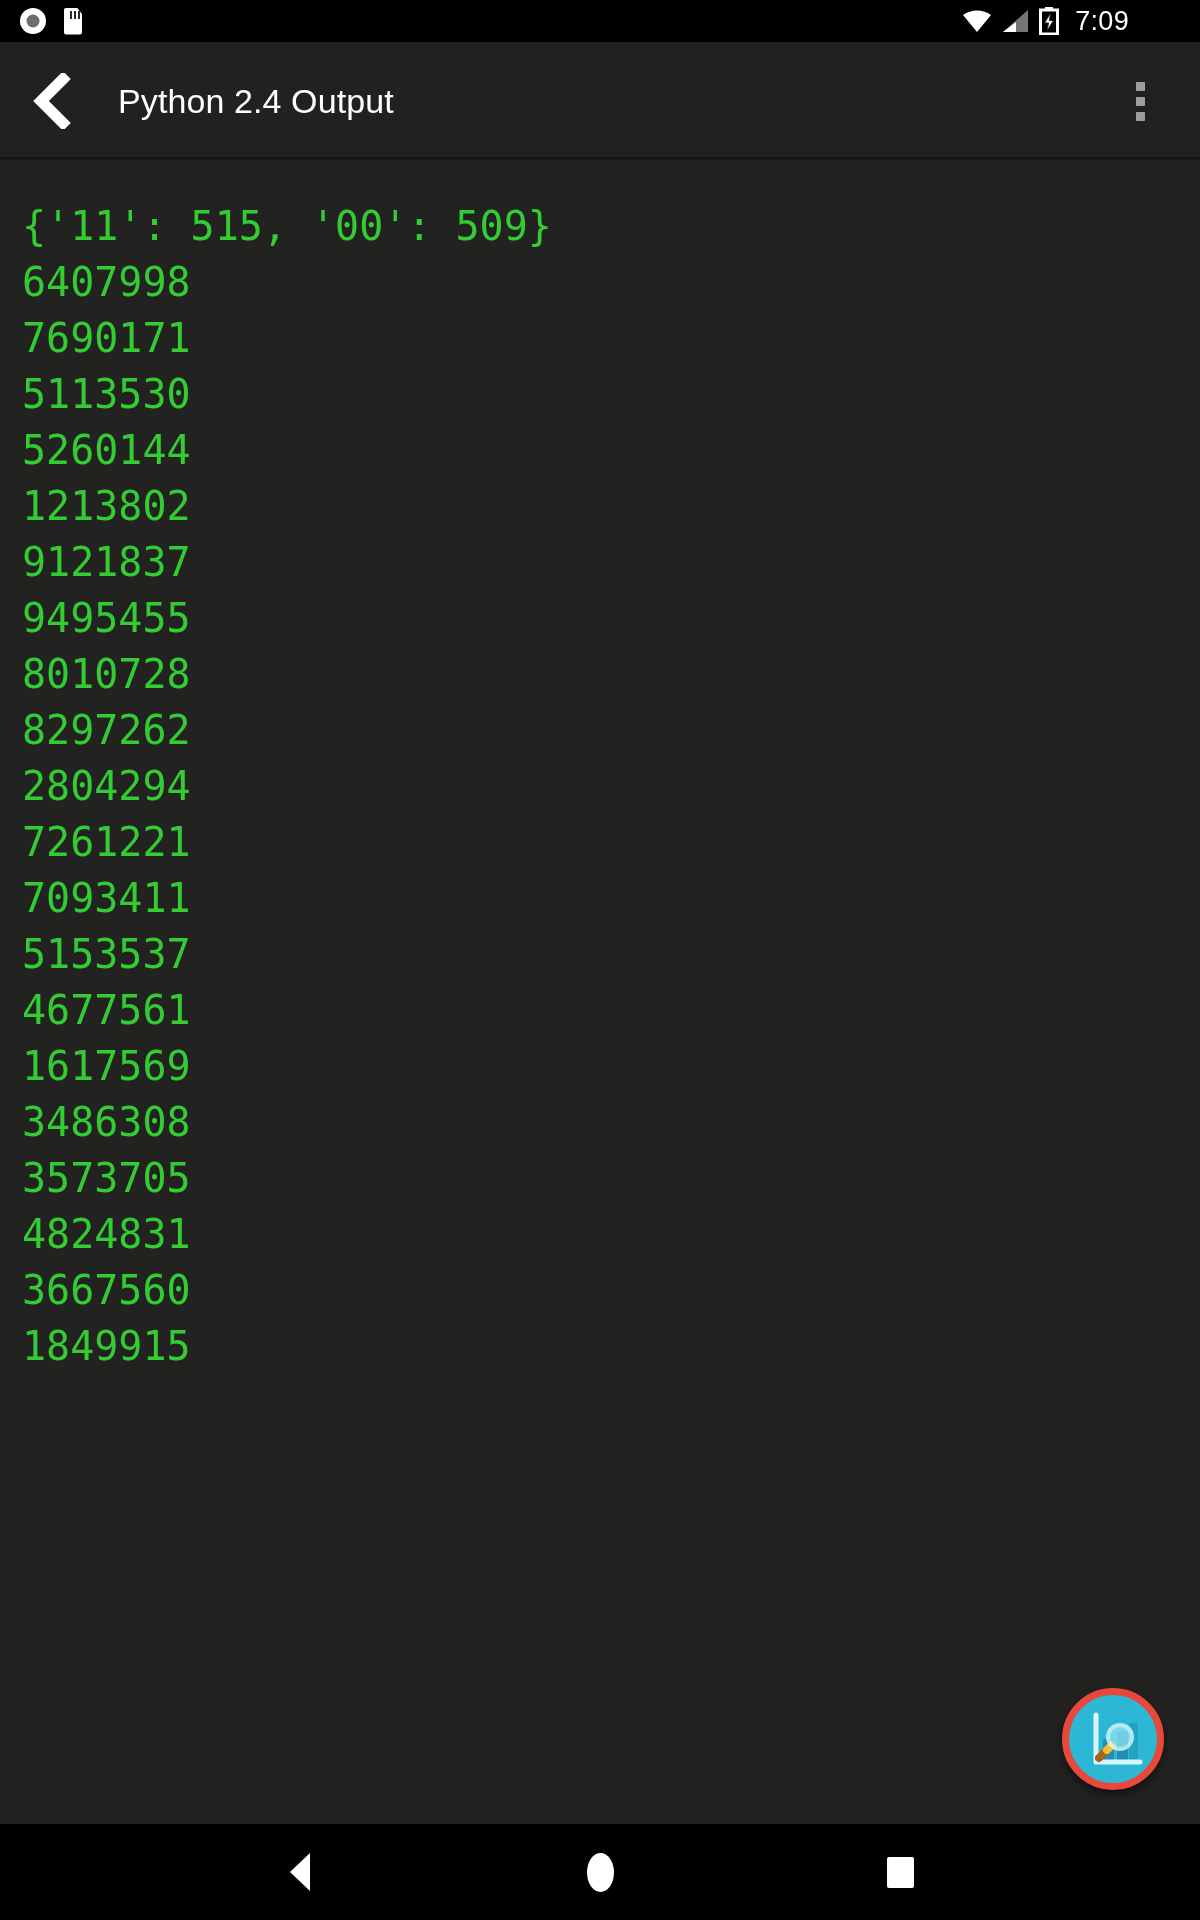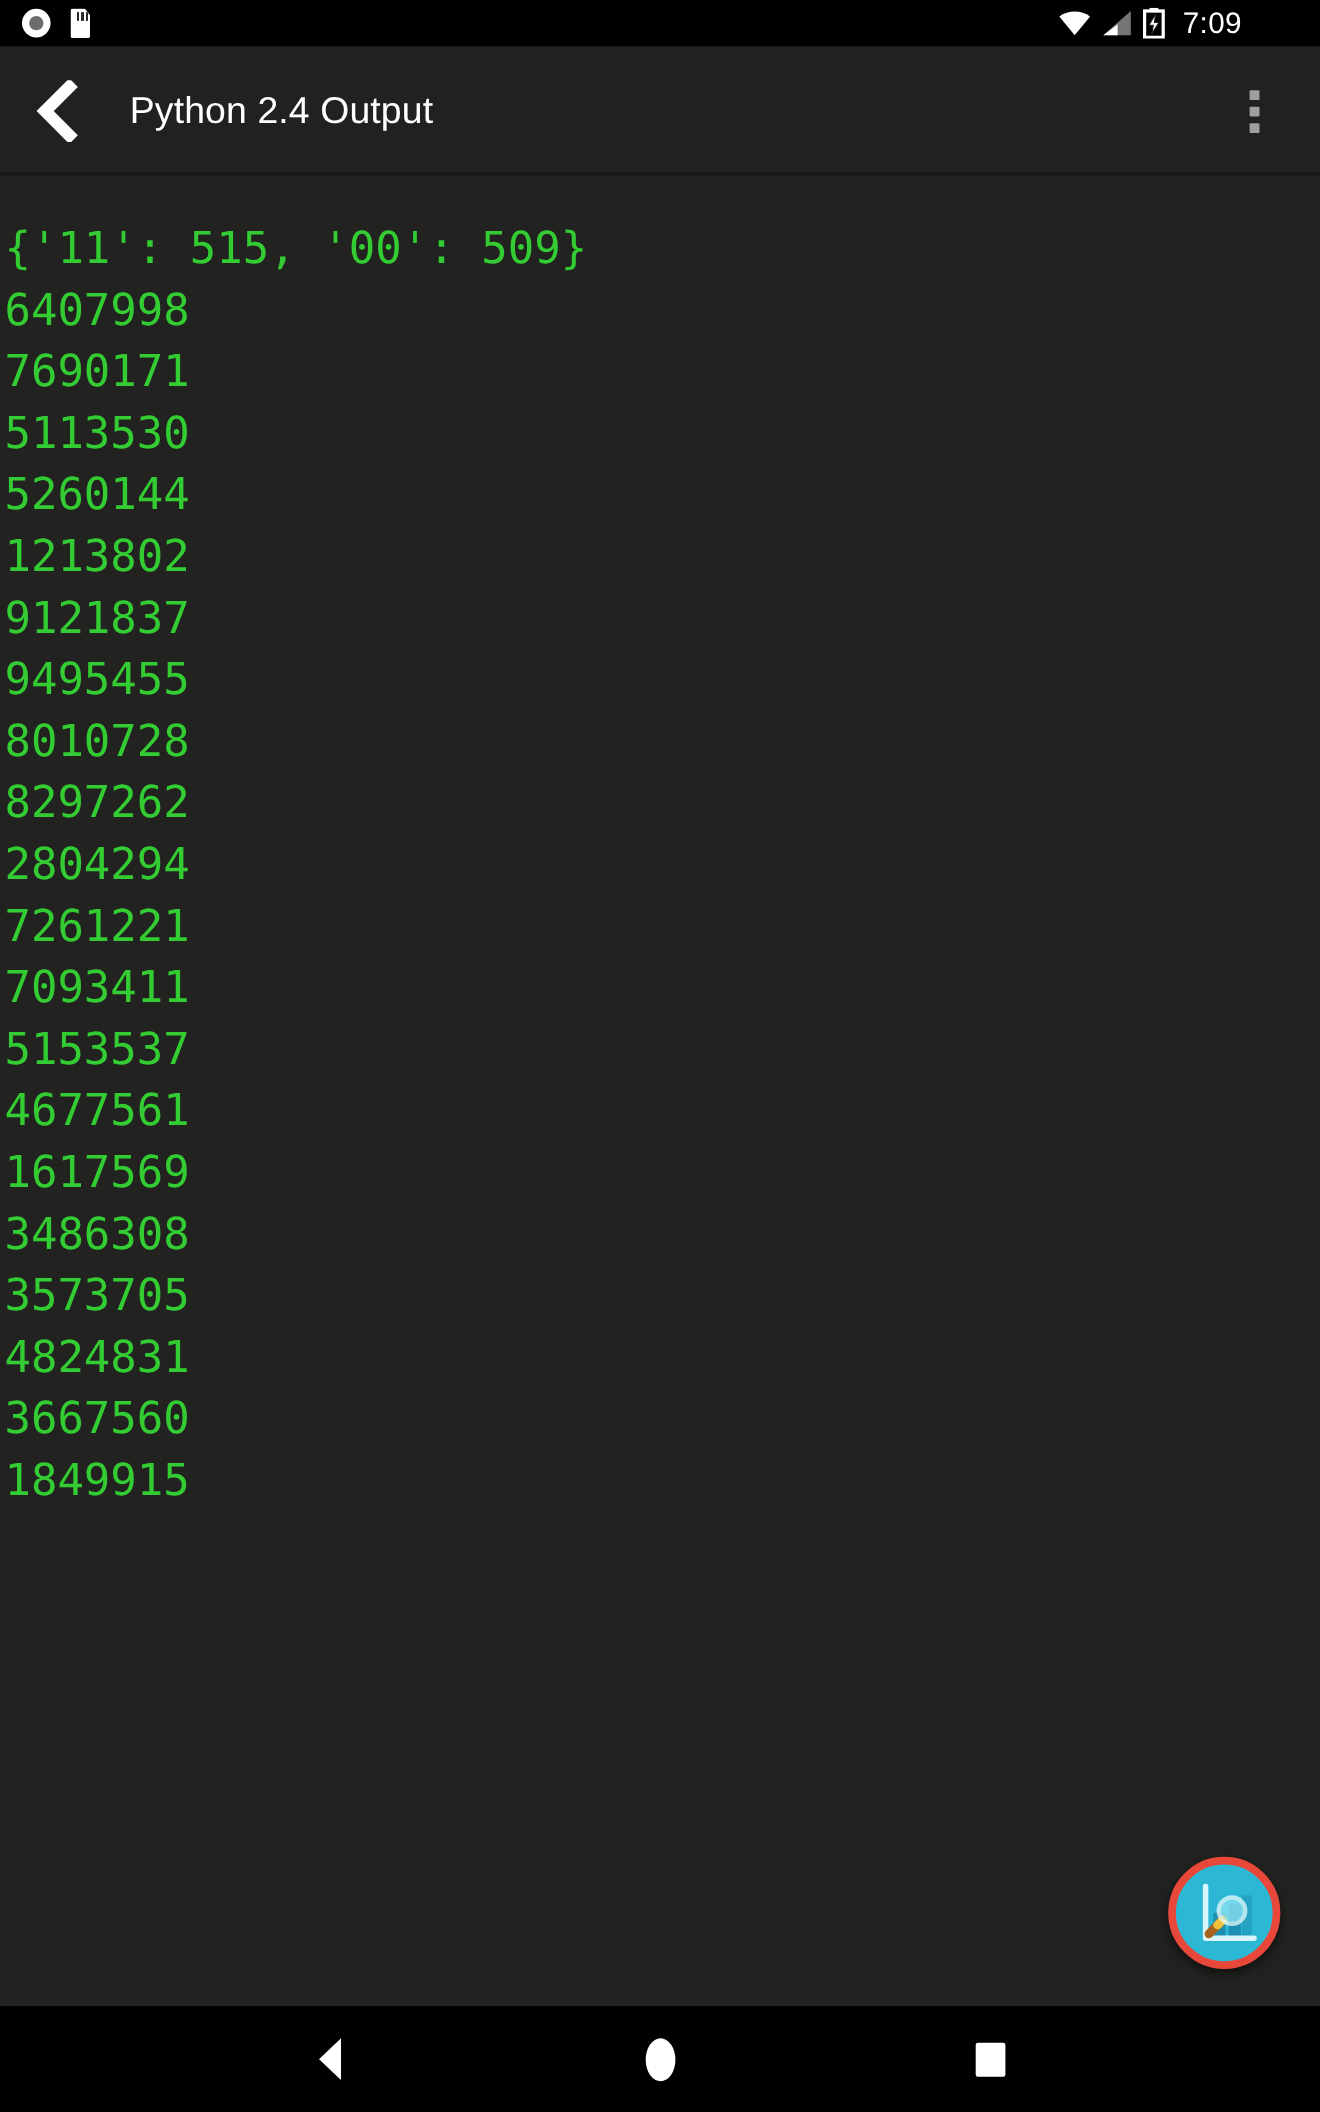--- a/index.html
+++ b/index.html
@@ -143,21 +143,21 @@
   
   .console {
     position: absolute;
     top: 160px; left: 0;
     width: 1200px;
     height: 1664px;
     background: #222320;
     overflow: hidden;
   }
   .console-text {
-    padding: 38px 0 0 4px;
+    padding: 38px 0 0 22px;
     color: #33cc33;
     font-family: "DejaVu Sans Mono", "Liberation Mono", monospace;
     font-size: 40px;
     line-height: 56px;
     white-space: pre;
     letter-spacing: 0px;
   }
 
   
   .fab {

